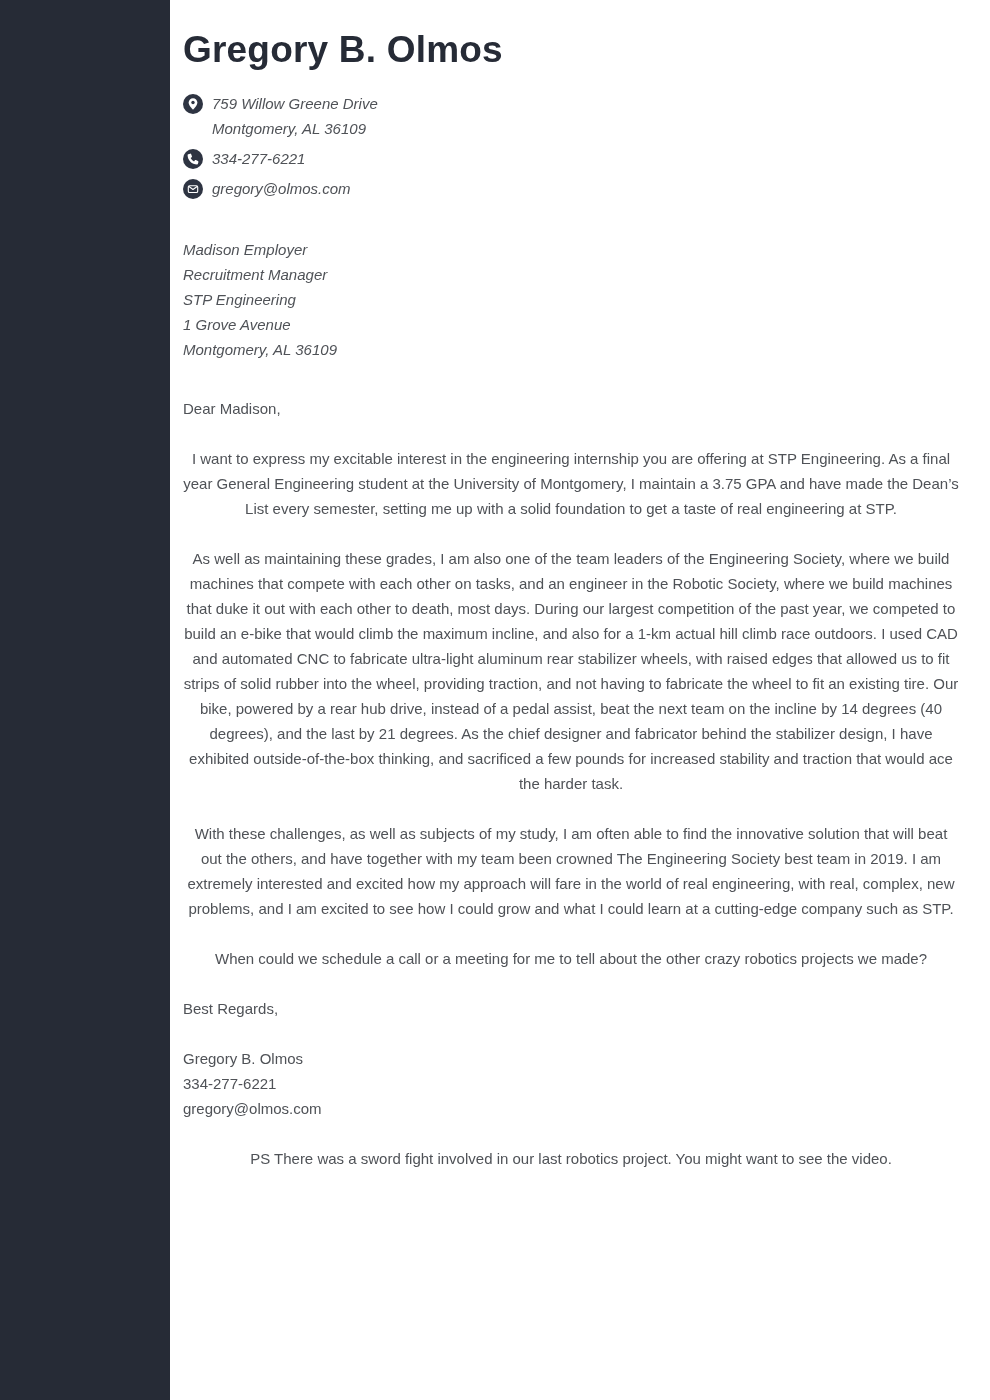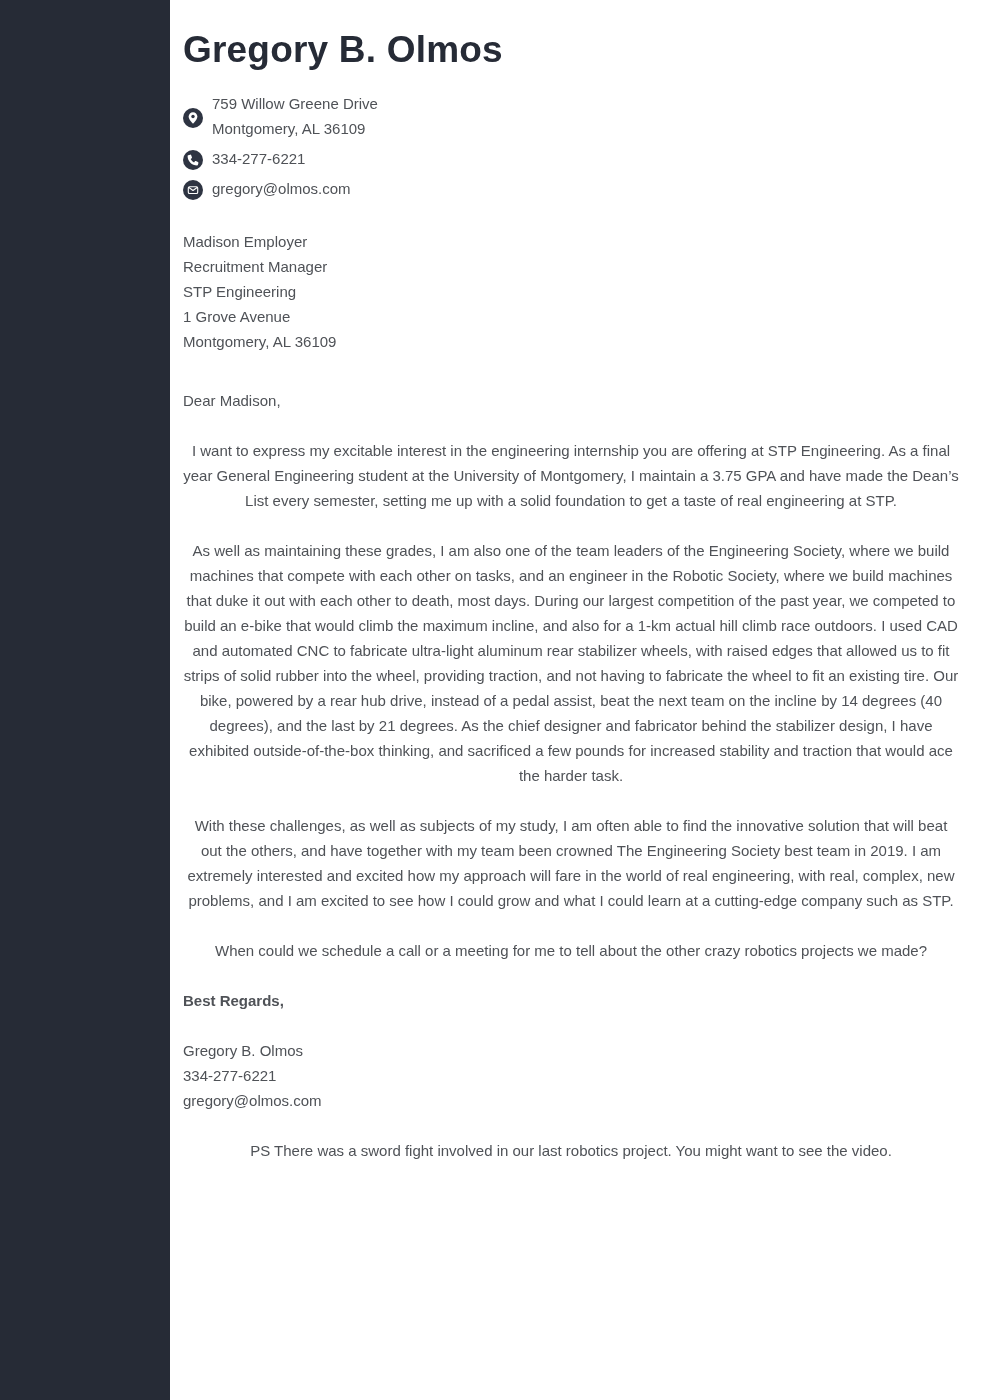--- a/index.html
+++ b/index.html
@@ -21,32 +21,32 @@
     color: #4f5257;
     font-size: 15px; line-height: 25px;
   }
   .title {
     margin: 0; padding-top: 27px;
     font-size: 37px; line-height: 46px;
     font-weight: 700; color: #262b36;
     letter-spacing: 0.2px;
   }
   .contact { margin-top: 18px; }
-  .contact-row { display: flex; align-items: center; margin-bottom: 5px; }
+  .contact-row { display: flex; align-items: flex-start; margin-bottom: 5px; font-style: italic; }
   .contact-icon {
     flex: 0 0 20px; width: 20px; height: 20px;
     margin: 3px 9px 0 0;
   }
   .contact-icon svg { display: block; }
   .contact-text { }
   .date-line { margin-top: 18px; }
-  .recipient { margin-top: 28px; }
+  .recipient { margin-top: 36px; font-style: italic; }
   .salutation { margin-top: 34px; }
   p.para { margin: 25px 0 0 0; text-align: center; }
-  .closing { margin-top: 25px; font-weight: bold; }
+  .closing { margin-top: 25px; }
   .signature { margin-top: 25px; }
   .postscript { margin-top: 25px; text-align: center; }
 </style>
 </head>
 <body>
 
 <div class="sidebar"></div>
 
 <div class="content">
 

